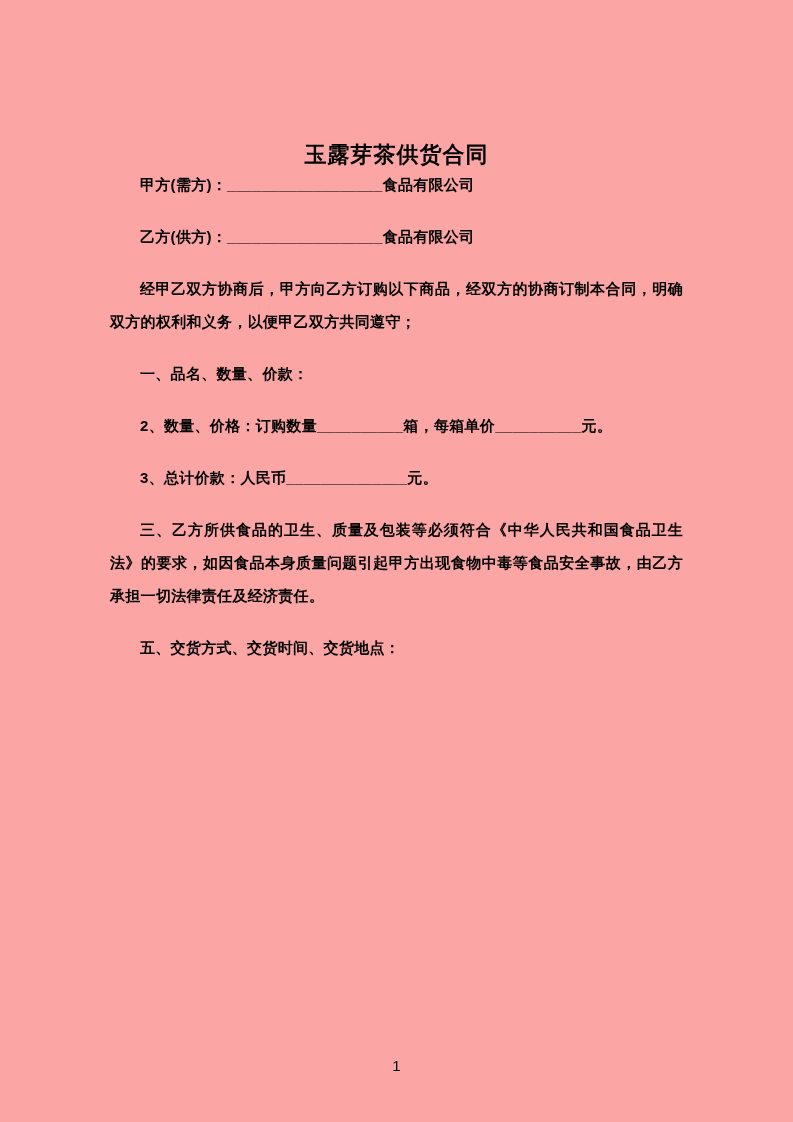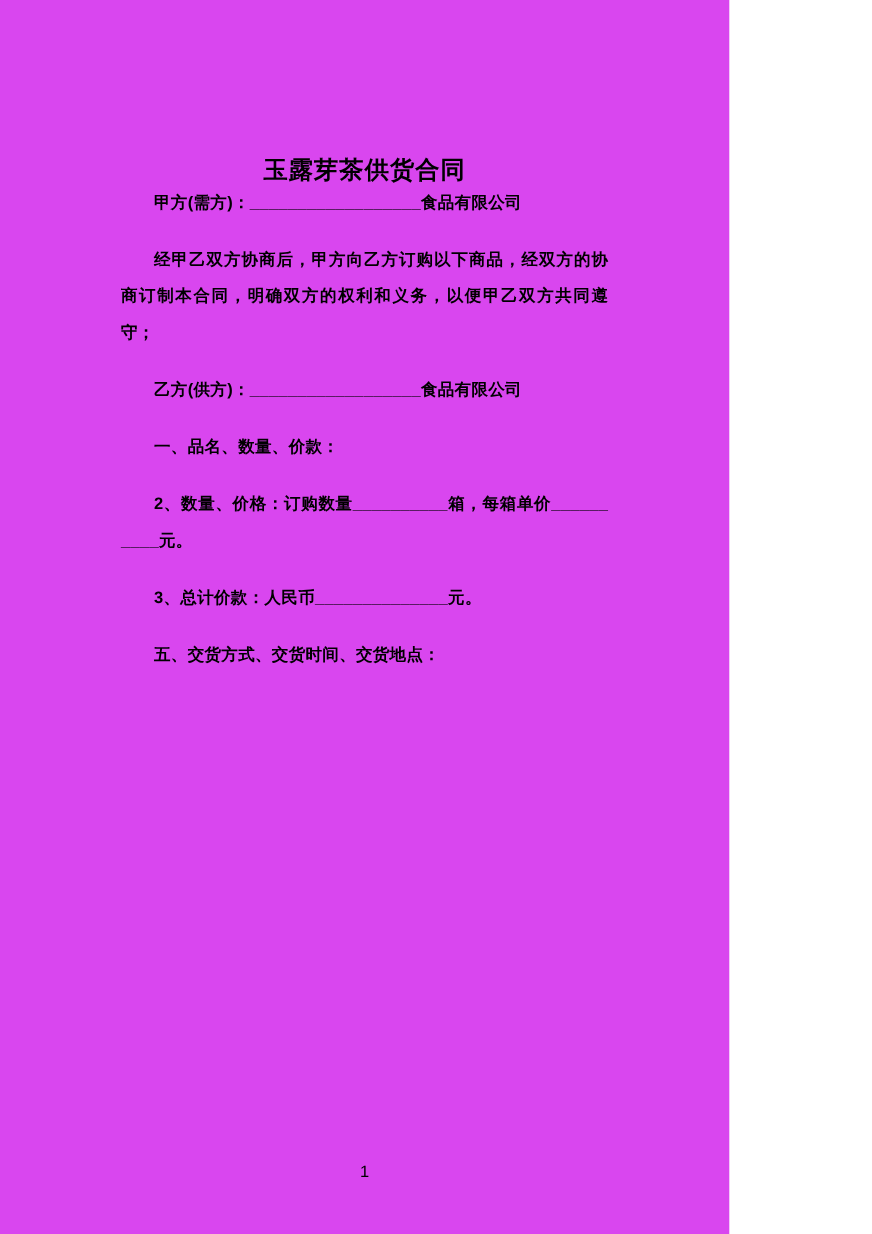--- a/index.html
+++ b/index.html
@@ -5,23 +5,23 @@
   * { margin: 0; padding: 0; box-sizing: border-box; }
   html, body { background: #ffffff; }
   body {
     width: 793px;
     height: 1122px;
     position: relative;
     font-family: "Liberation Sans", sans-serif;
     color: #000000;
   }
   .page {
-    width: 663px;
+    width: 793px;
     height: 1122px;
-    background: #d946ef;
+    background: #fca5a5;
     position: relative;
     padding: 142px 110px 0 110px;
     overflow: hidden;
   }
   .doc-title {
     text-align: center;
     font-size: 22px;
     font-weight: 700;
     line-height: 26px;
     letter-spacing: 1px;
@@ -52,32 +52,33 @@
 <body>
 
 <div class="page">
 
   <h1 class="doc-title">玉露芽茶供货合同</h1>
 
   <div class="content">
 
     <p class="para">甲方(需方)：__________________食品有限公司</p>
 
+    <p class="para">乙方(供方)：__________________食品有限公司</p>
+
     <p class="para">经甲乙双方协商后，甲方向乙方订购以下商品，经双方的协商订制本合同，明确双方的权利和义务，以便甲乙双方共同遵守；</p>
-
-    <p class="para">乙方(供方)：__________________食品有限公司</p>
 
     <p class="para">一、品名、数量、价款：</p>
 
 
     <p class="para">2、数量、价格：订购数量__________箱，每箱单价__________元。</p>
 
     <p class="para">3、总计价款：人民币______________元。</p>
 
 
+    <p class="para">三、乙方所供食品的卫生、质量及包装等必须符合《中华人民共和国食品卫生法》的要求，如因食品本身质量问题引起甲方出现食物中毒等食品安全事故，由乙方承担一切法律责任及经济责任。</p>
 
 
     <p class="para">五、交货方式、交货时间、交货地点：</p>
 
   </div>
 
   <div class="page-number">1</div>
 
 </div>
 

